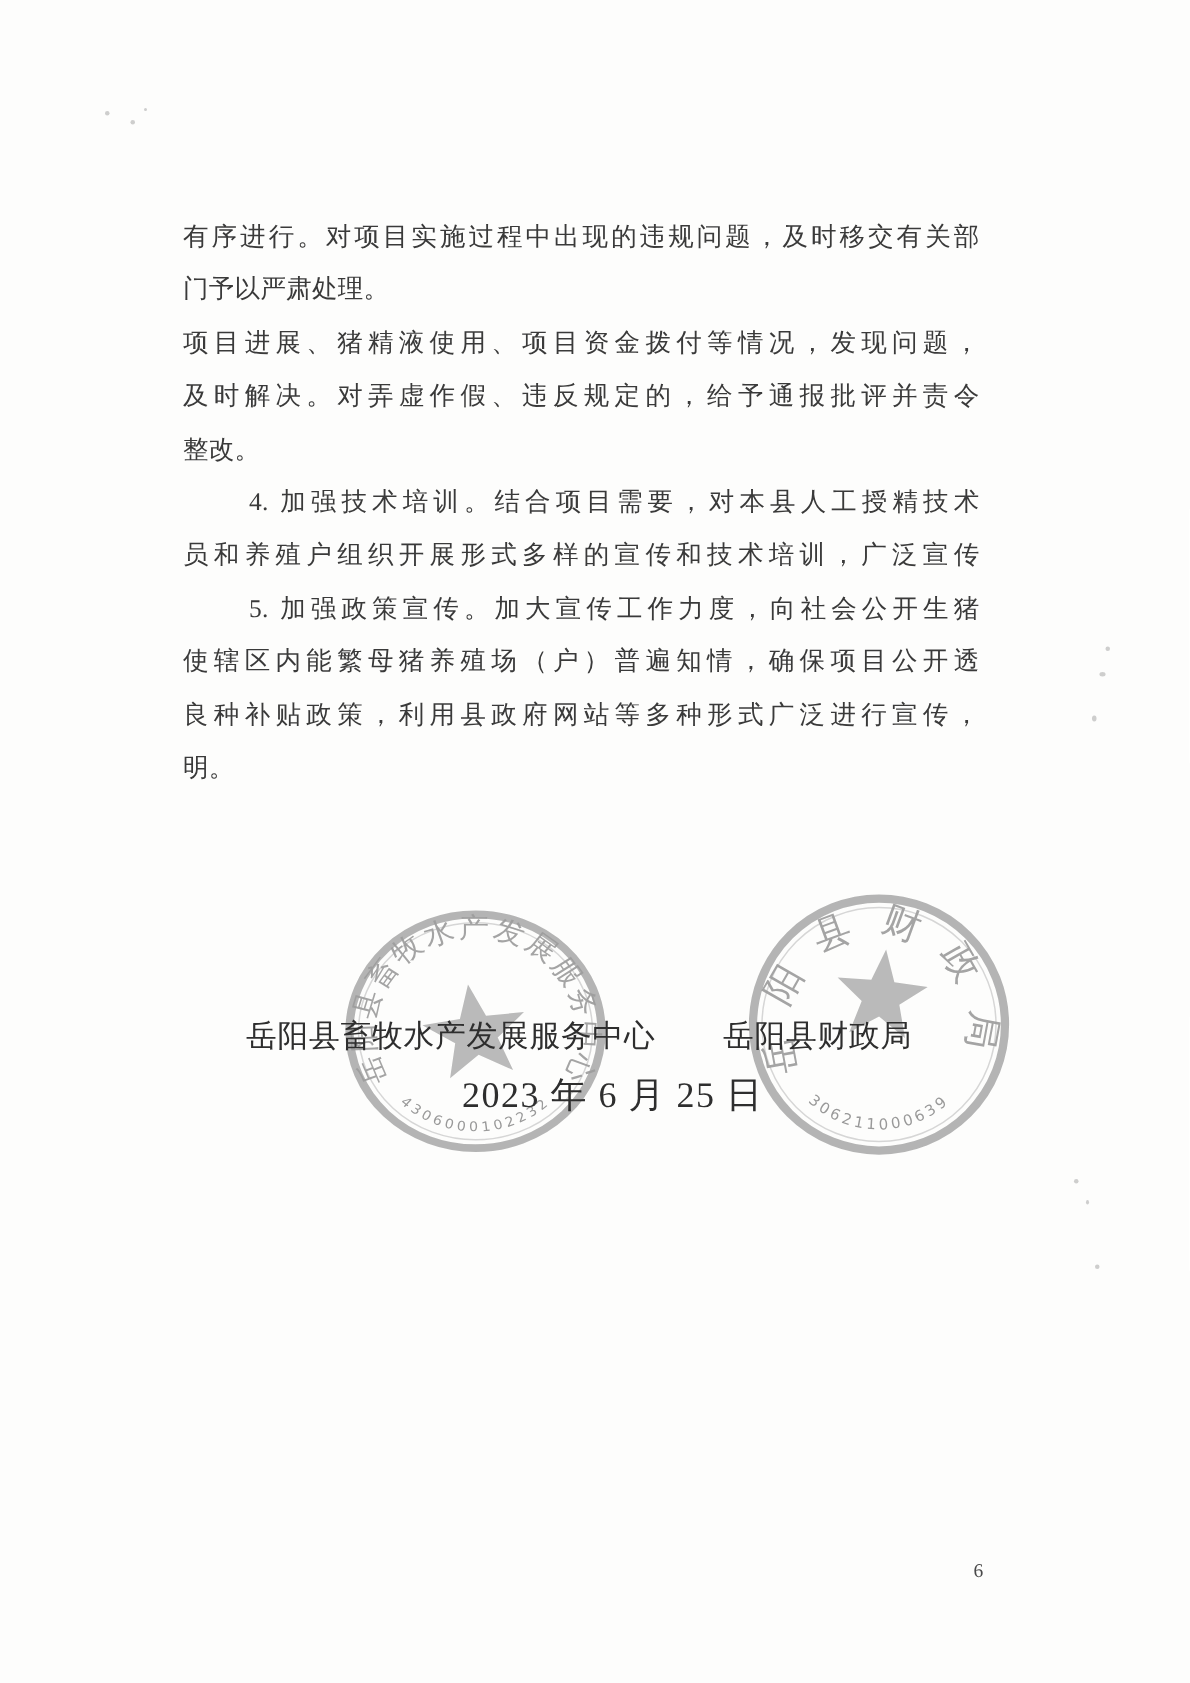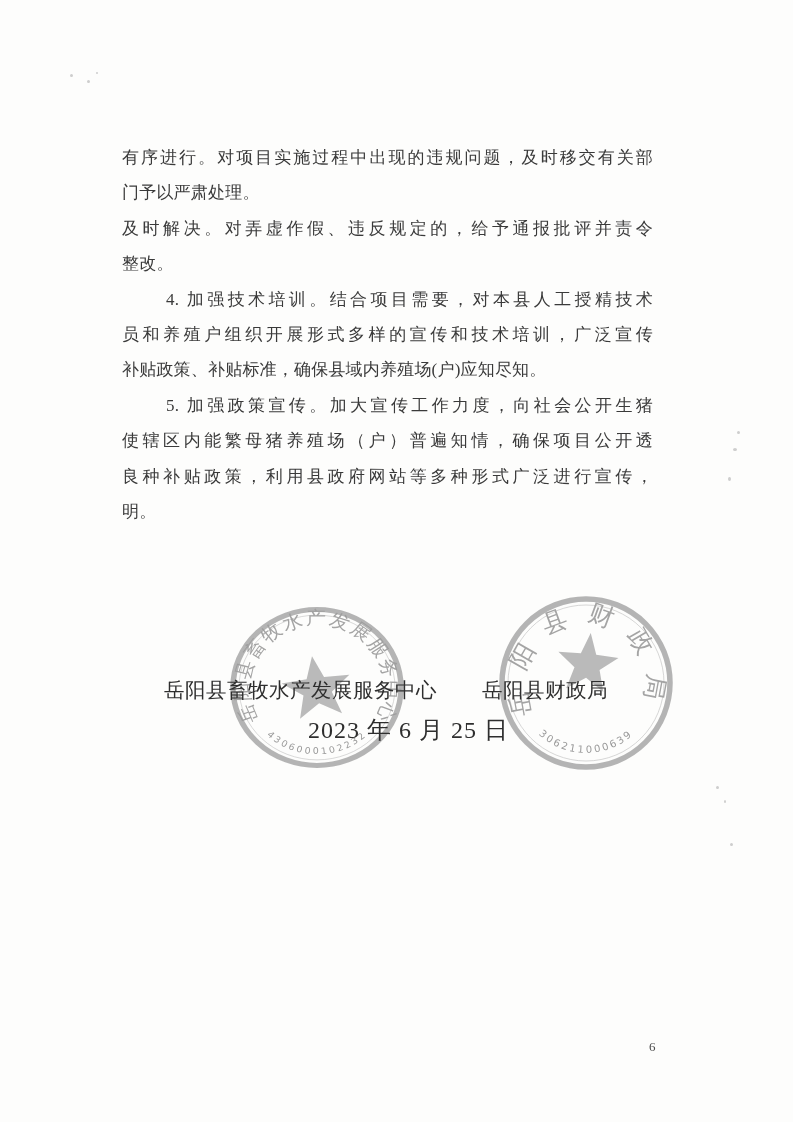--- a/index.html
+++ b/index.html
@@ -109,30 +109,30 @@
     </text>
   </svg>
 
   <div class="body-text">
 
       <div class="t-line fill"><span class="line-text">有序进行。对项目实施过程中出现的违规问题，及时移交有关部</span></div>
 
       <div class="t-line"><span class="line-text">门予以严肃处理。</span></div>
 
 
+      <div class="t-line fill"><span class="line-text">项目进展、猪精液使用、项目资金拨付等情况，发现问题，</span></div>
 
       <div class="t-line fill"><span class="line-text">及时解决。对弄虚作假、违反规定的，给予通报批评并责令</span></div>
 
       <div class="t-line"><span class="line-text">整改。</span></div>
 
       <div class="t-line indent fill"><span class="line-text">4. 加强技术培训。结合项目需要，对本县人工授精技术</span></div>
 
       <div class="t-line fill"><span class="line-text">员和养殖户组织开展形式多样的宣传和技术培训，广泛宣传</span></div>
 
-      <div class="t-line"><span class="line-text">补贴政策、补贴标准，确保县域内养殖场(户)应知尽知。</span></div>
 
       <div class="t-line indent fill"><span class="line-text">5. 加强政策宣传。加大宣传工作力度，向社会公开生猪</span></div>
 
       <div class="t-line fill"><span class="line-text">使辖区内能繁母猪养殖场（户）普遍知情，确保项目公开透</span></div>
 
       <div class="t-line fill"><span class="line-text">良种补贴政策，利用县政府网站等多种形式广泛进行宣传，</span></div>
 
       <div class="t-line"><span class="line-text">明。</span></div>
     </div>
 

